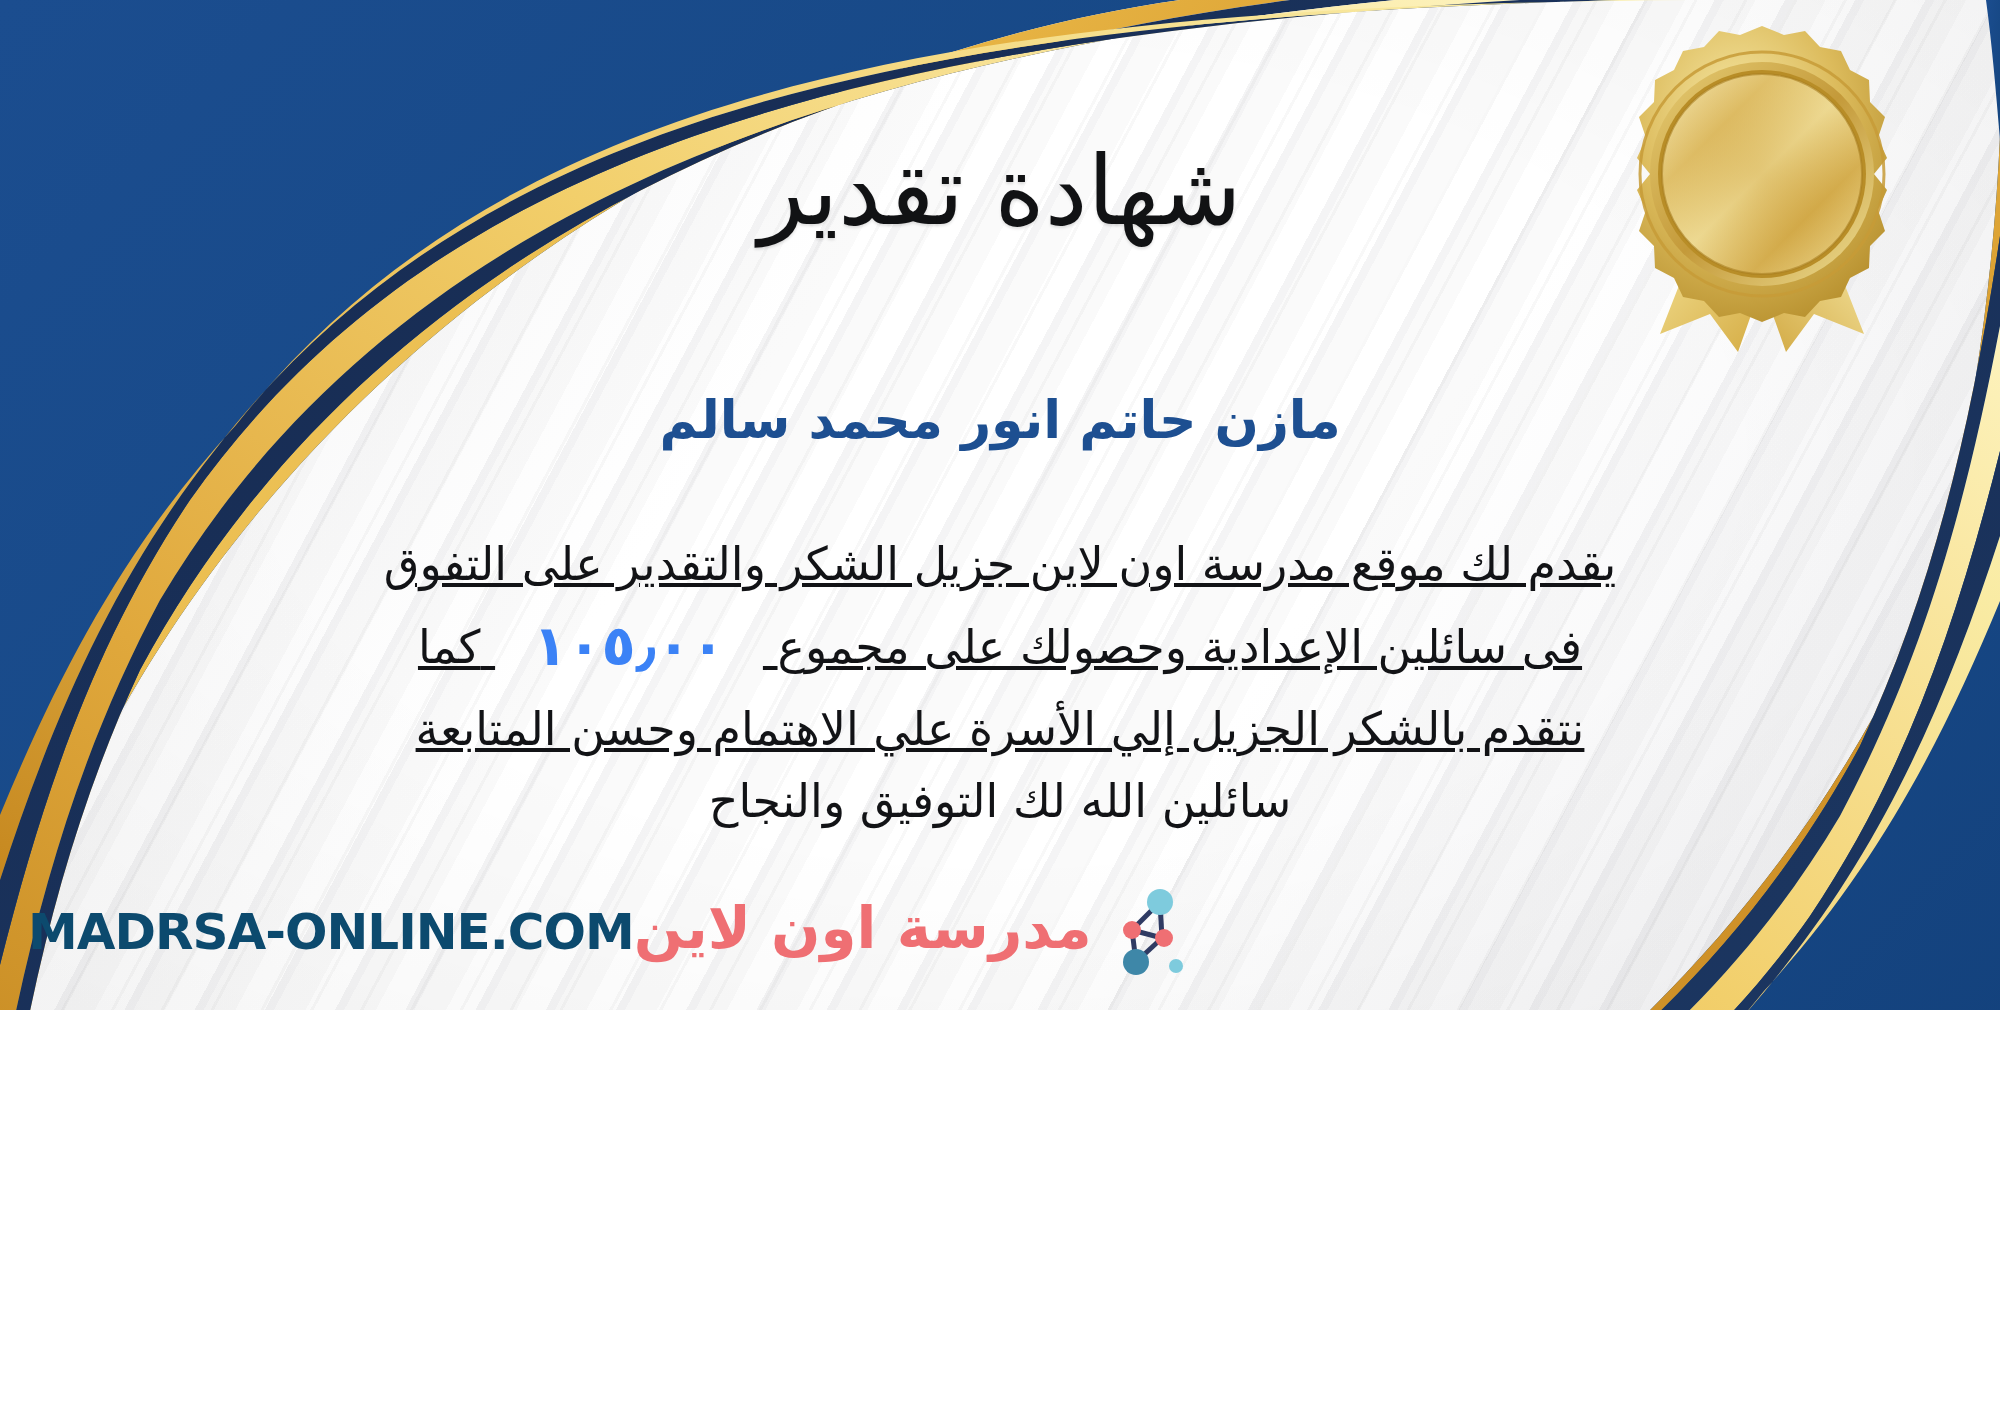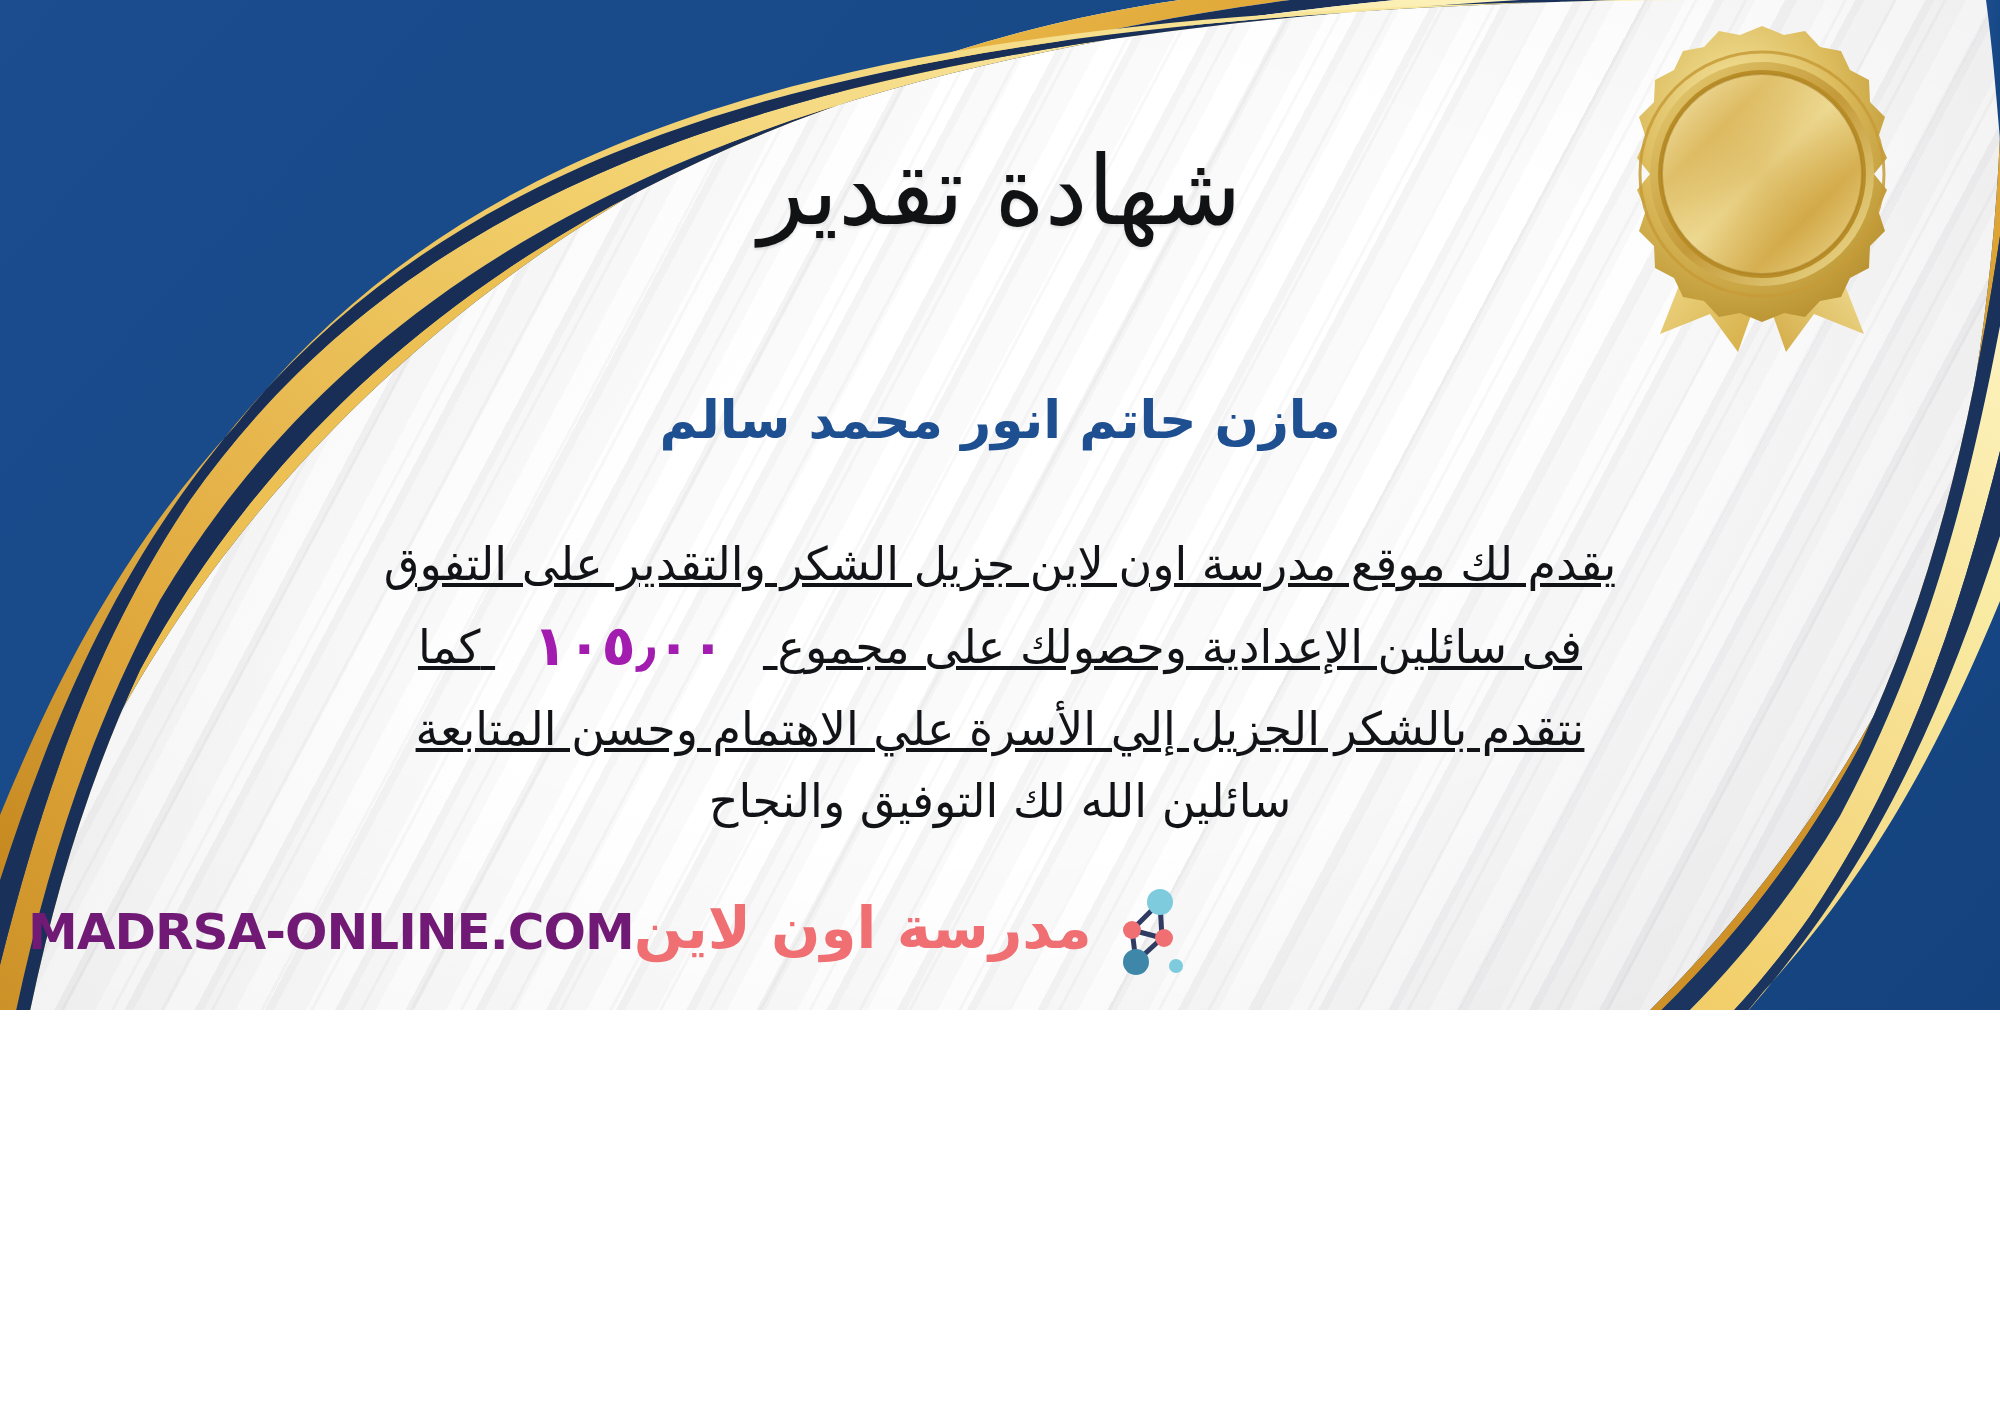--- a/index.html
+++ b/index.html
@@ -70,39 +70,39 @@
     margin-top:78px;
     width:1560px;
     color:#121316;
     font-size:46px;
     line-height:1.62;
     font-weight:400;
     text-decoration:underline;
   }
   .body-line{display:block;white-space:nowrap;}
   .grade{
-    color:#a21caf;font-weight:bold;font-size:56px;
+    color:#3b82f6;font-weight:bold;font-size:56px;
     display:inline-block;padding:0 38px;vertical-align:-2px;
   }
   .closing{
     font-size:46px;color:#121316;line-height:1.5;
   }
 
   
   .logo{
     position:absolute;left:28px;bottom:34px;
     display:flex;flex-direction:row-reverse;align-items:center;gap:10px;
     direction:rtl;
   }
   .logo-text{display:flex;flex-direction:row;align-items:flex-end;line-height:1;}
   .logo-ar{
     font-size:58px;font-weight:bold;color:#ef6f73;letter-spacing:0px;
   }
   .logo-en{
-    font-size:50px;font-weight:bold;color:#701a75;letter-spacing:-1px;
+    font-size:50px;font-weight:bold;color:#0c4a6e;letter-spacing:-1px;
     direction:ltr;margin-top:6px;font-family:"DejaVu Sans","Liberation Sans",sans-serif;
   }
   .logo-mark{width:86px;height:96px;flex:none;}
 </style>
 </head>
 <body>
 
 <div id="cert">
 
   <div class="paper"></div>

